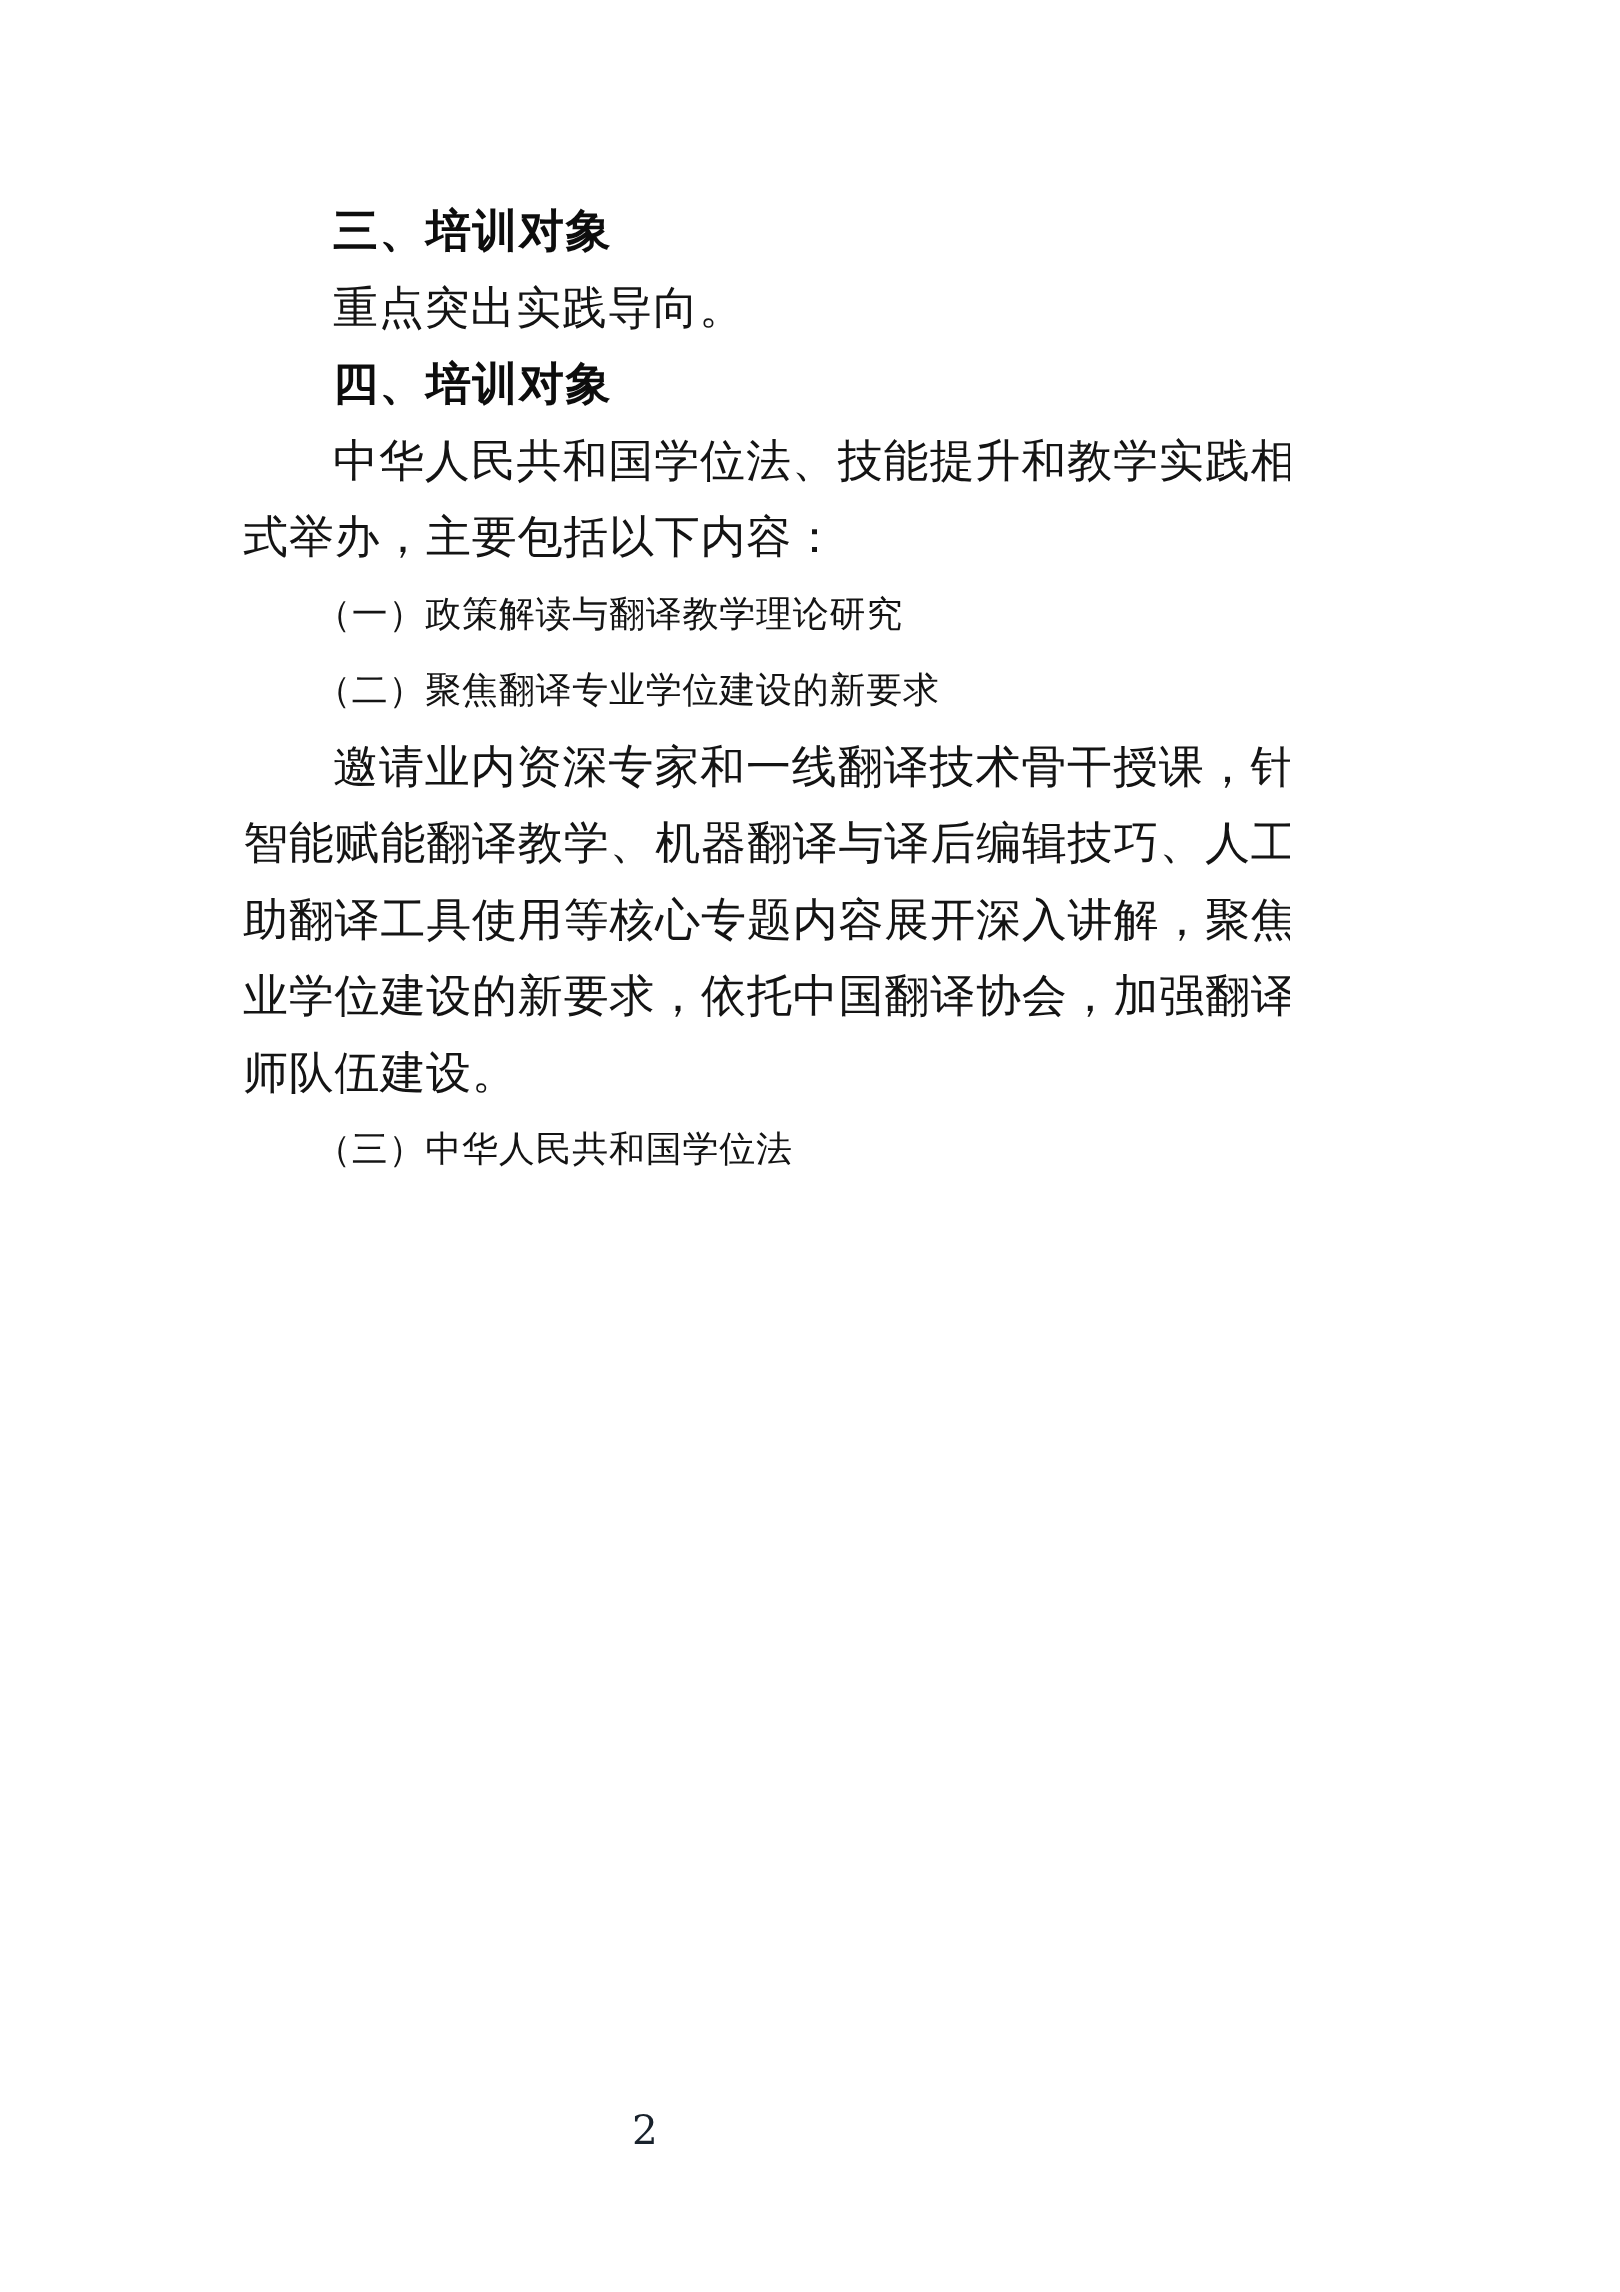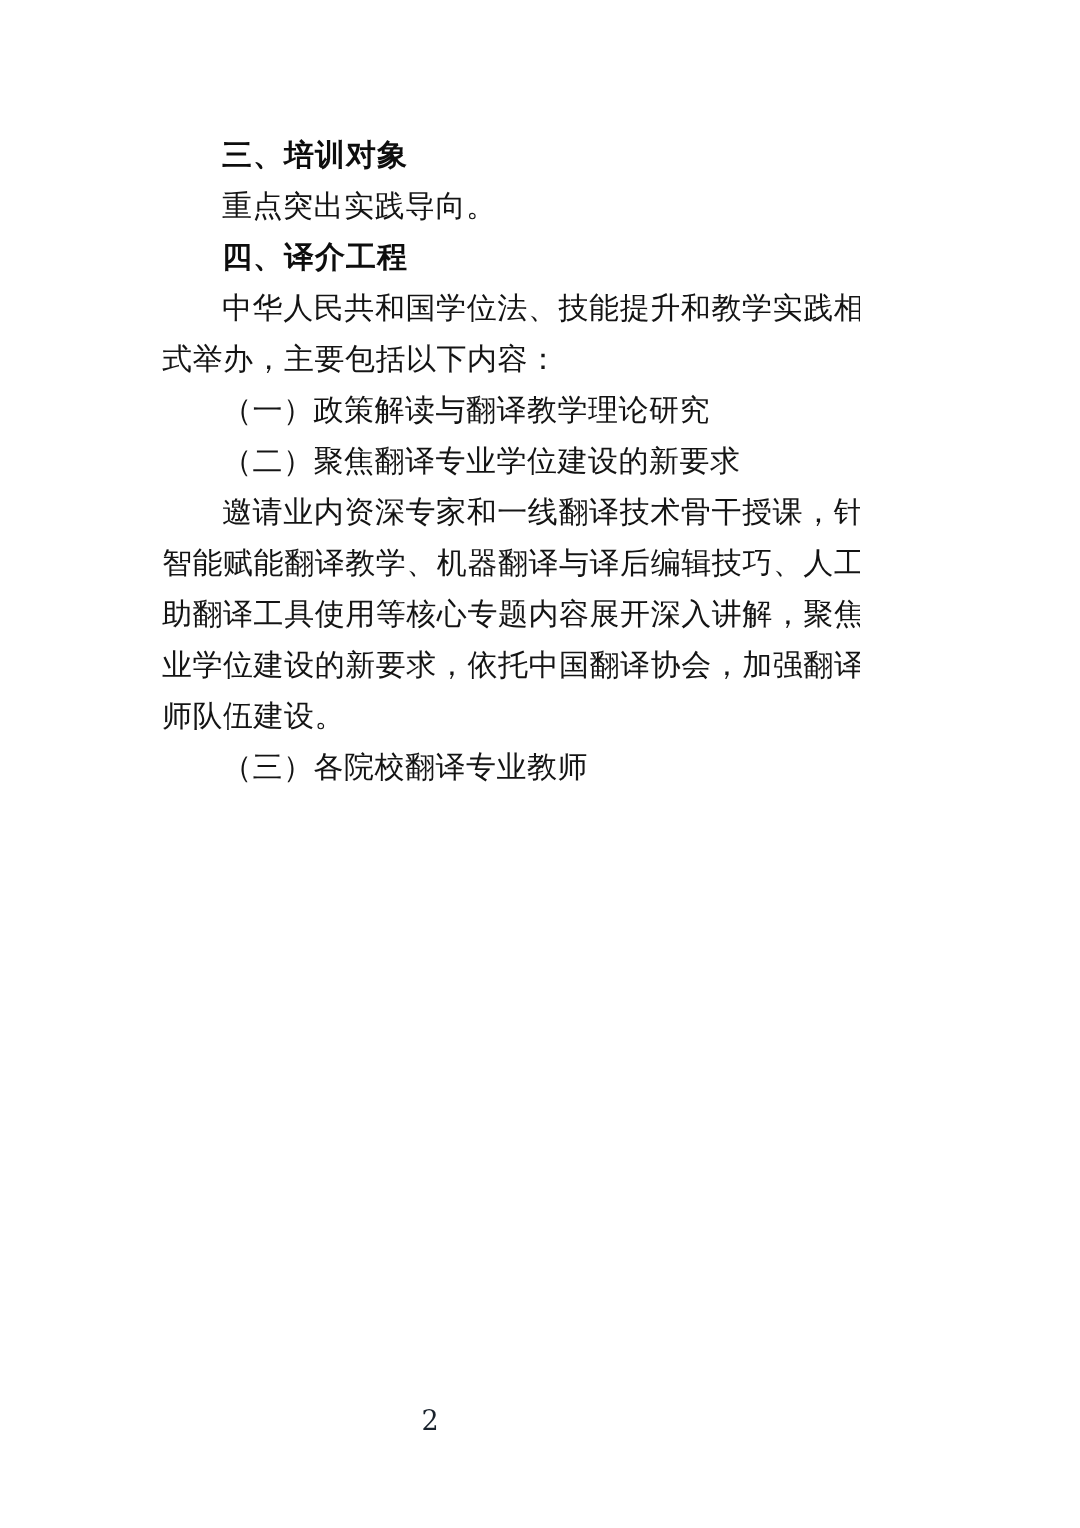--- a/index.html
+++ b/index.html
@@ -33,21 +33,21 @@
     font-size: 30px;
     line-height: 51px;
     letter-spacing: 1px;
     text-indent: 2em;
     text-align: left;
     color: #0d0d0d;
   }
   .subheading {
     margin: 0;
     font-weight: normal;
-    font-size: 30px;
+    font-size: 24px;
     line-height: 51px;
     text-indent: 2em;
     text-align: left;
   }
   .para {
     margin: 0;
     text-indent: 2em;
   }
   .page-footer {
     position: absolute;
@@ -64,32 +64,32 @@
 </head>
 <body>
 
 <div class="page">
 
   <main class="content">
     <h2 class="heading">三、培训对象</h2>
 
     <p class="para">重点突出实践导向。</p>
 
-    <h2 class="heading">四、译介工程</h2>
+    <h2 class="heading">四、培训对象</h2>
 
     <p class="para">中华人民共和国学位法、技能提升和教学实践相结合形式举办，主要包括以下内容：</p>
 
     <h3 class="subheading">（一）政策解读与翻译教学理论研究</h3>
 
 
     <h3 class="subheading">（二）聚焦翻译专业学位建设的新要求</h3>
 
     <p class="para">邀请业内资深专家和一线翻译技术骨干授课，针对人工智能赋能翻译教学、机器翻译与译后编辑技巧、人工智能辅助翻译工具使用等核心专题内容展开深入讲解，聚焦翻译专业学位建设的新要求，依托中国翻译协会，加强翻译专硕导师队伍建设。</p>
 
-    <h3 class="subheading">（三）各院校翻译专业教师</h3>
+    <h3 class="subheading">（三）中华人民共和国学位法</h3>
 
   </main>
 
   <footer class="page-footer">
     <span>2</span>
   </footer>
 
 </div>
 
 </body></html>

